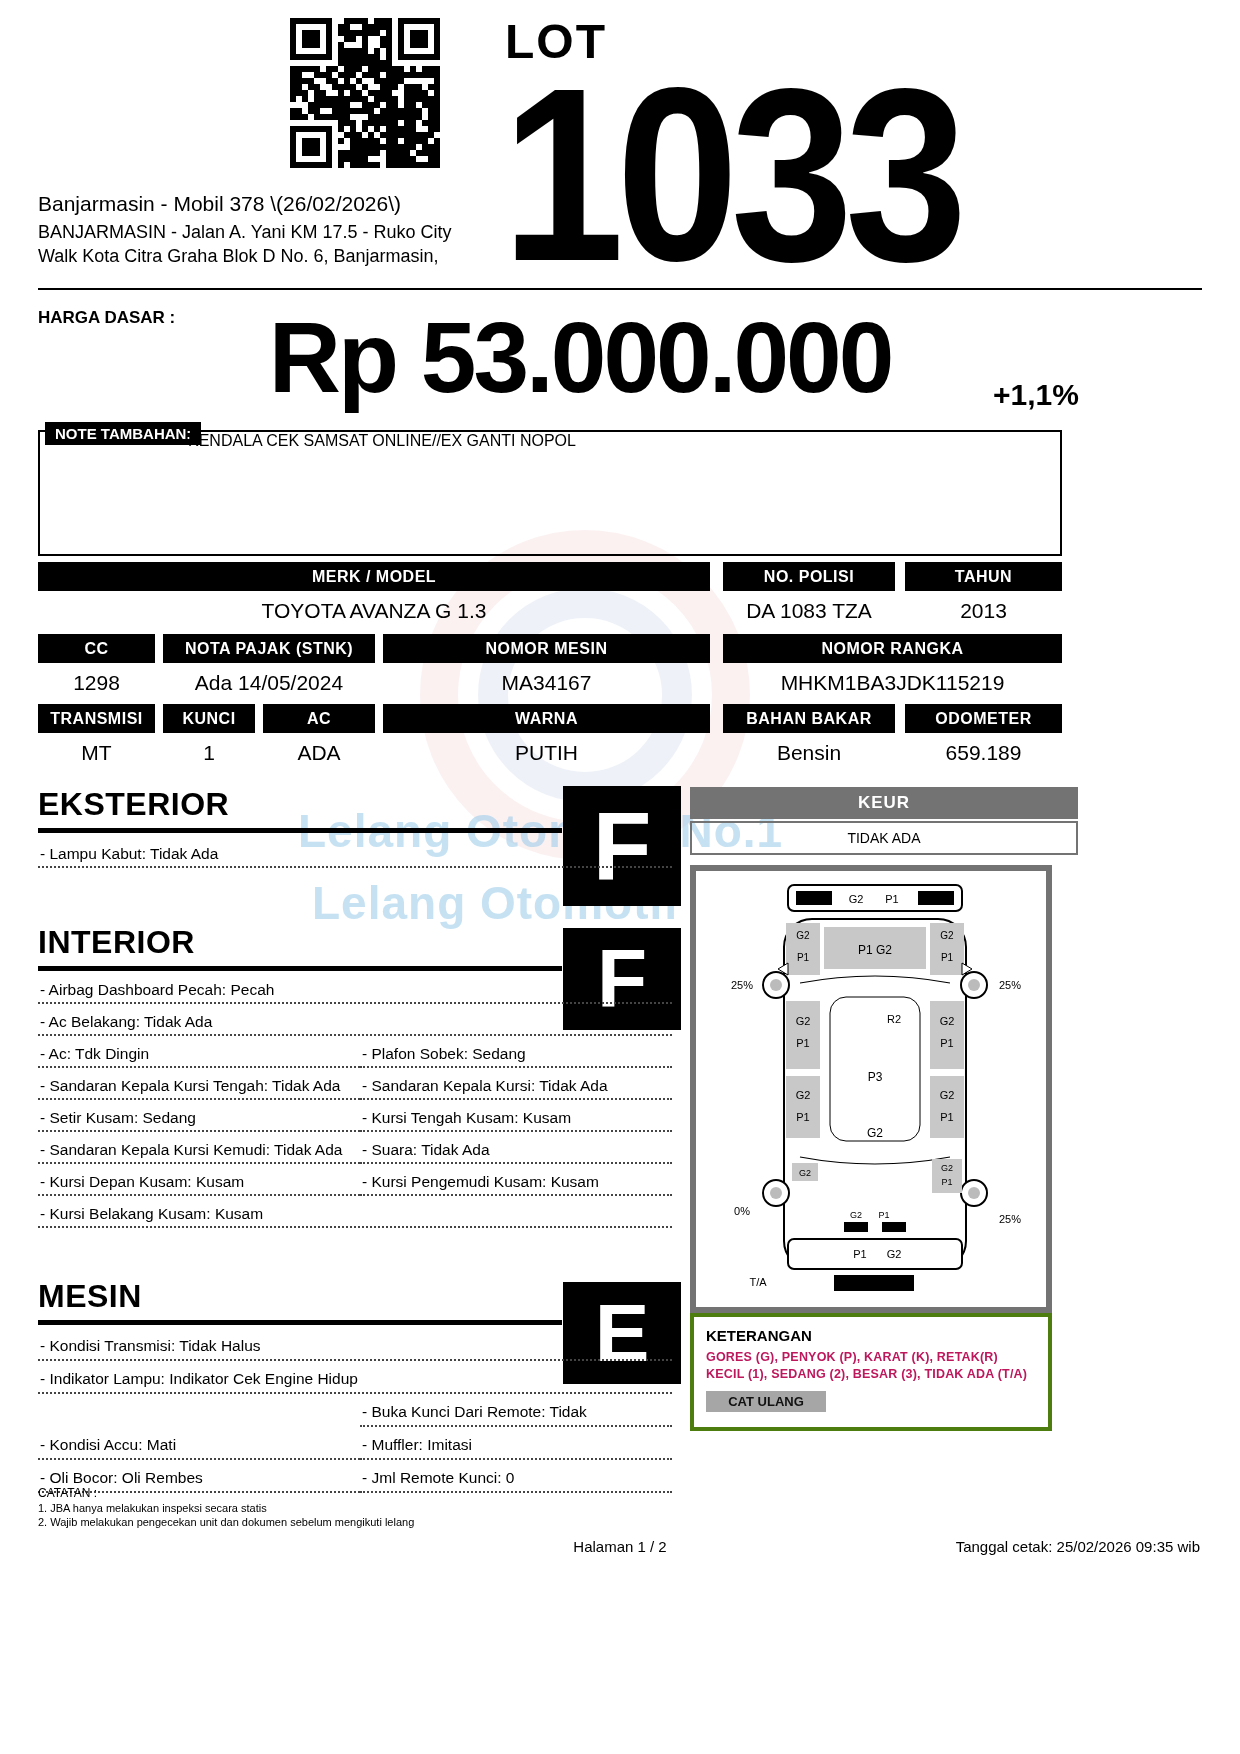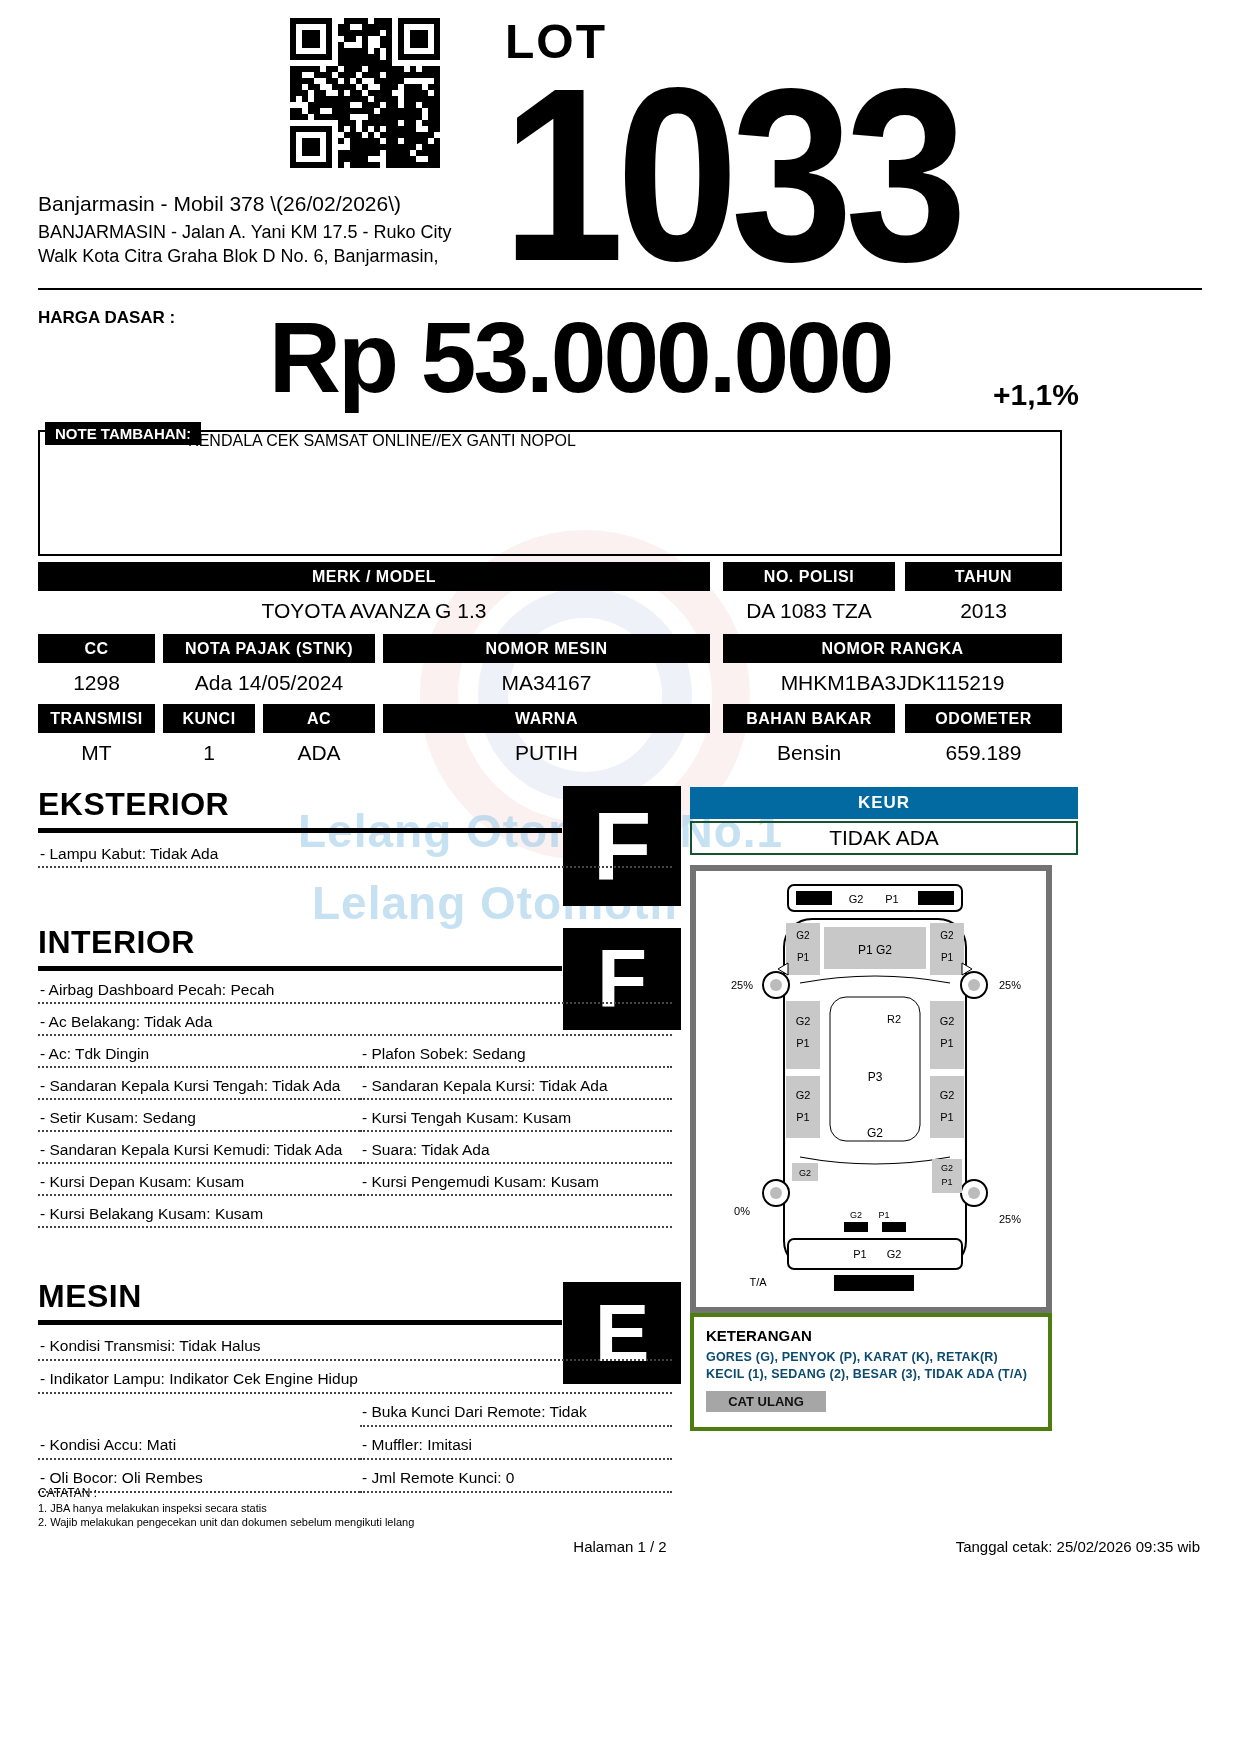--- a/index.html
+++ b/index.html
@@ -40,26 +40,26 @@
 
   .items { position:absolute; width:634px; }
   .irow { display:flex; height:32px; }
   .cell { font-size:15.5px; padding-top:9px; padding-left:2px; border-bottom:2px dotted #444; white-space:nowrap; overflow:hidden; }
   .cell.l { width:322px; }
   .cell.r { flex:1; }
   .cell.full { width:100%; }
   .cell.blank { border-bottom:none; }
 
   
-  .keur-bar { background:#0369a1; color:#fff; font-weight:bold; font-size:17px; display:flex; align-items:center; justify-content:center; letter-spacing:1px; }
-  .keur-value { border:2px solid #14532d; display:flex; align-items:center; justify-content:center; font-size:21px; }
+  .keur-bar { background:#737373; color:#fff; font-weight:bold; font-size:17px; display:flex; align-items:center; justify-content:center; letter-spacing:1px; }
+  .keur-value { border:2px solid #737373; display:flex; align-items:center; justify-content:center; font-size:14px; }
   .diagram-box { border:6px solid #737373; }
   .ket-box { border:4px solid #4d7c0f; padding:10px 12px; }
   .ket-title { font-size:15px; font-weight:bold; margin-bottom:6px; }
-  .ket-line { font-size:12.5px; color:#0c4a6e; font-weight:bold; letter-spacing:0.2px; margin-top:3px; }
+  .ket-line { font-size:12.5px; color:#be185d; font-weight:bold; letter-spacing:0.2px; margin-top:3px; }
   .ket-chip { display:inline-block; background:#a6a6a6; color:#111; font-weight:bold; font-size:13px; width:120px; text-align:center; padding:3px 0; margin-top:10px; }
 
   
   .catatan-title { font-size:12px; }
   .catatan-line { font-size:11px; margin-top:2px; }
   .footer-text { font-size:15px; }
 
   svg text { font-family:"Liberation Sans", sans-serif; fill:#000; }
 </style>
 </head>

